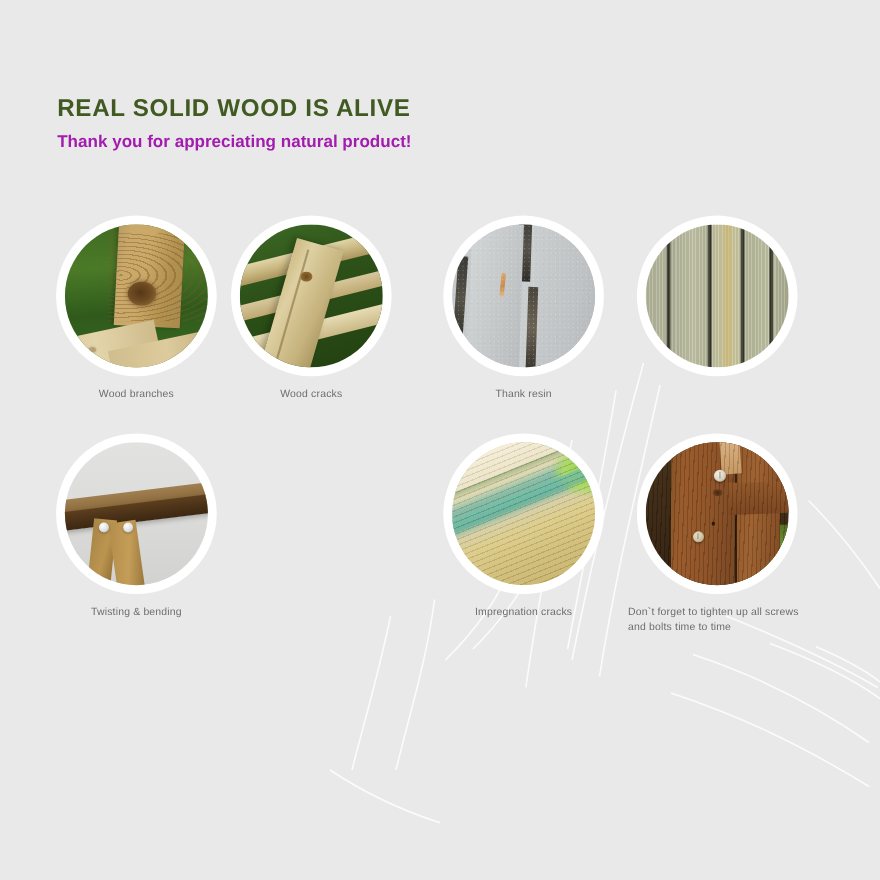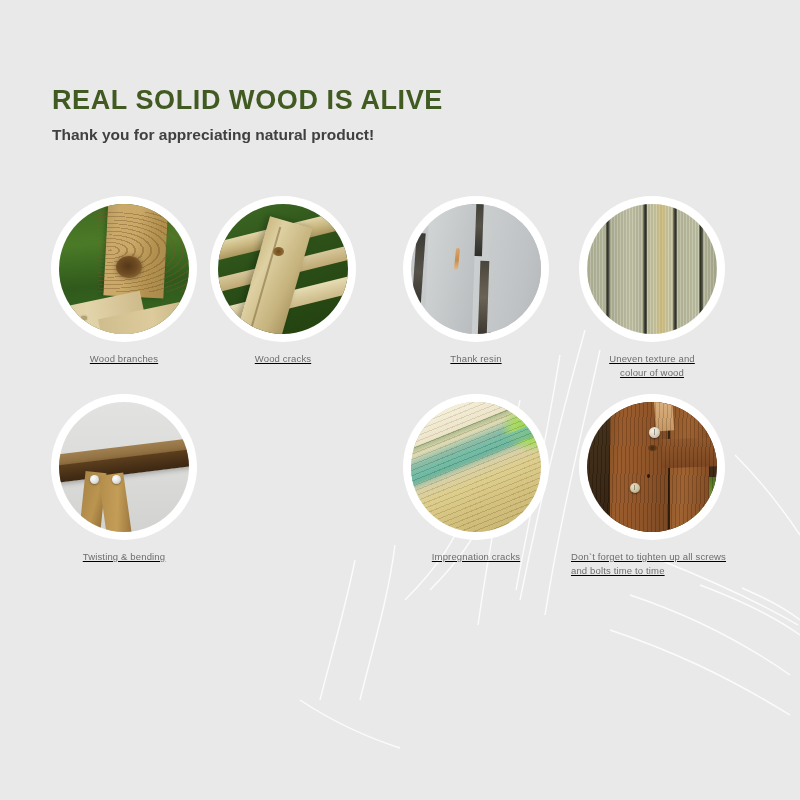--- a/index.html
+++ b/index.html
@@ -32,50 +32,49 @@
   }
 
   
   .header {
     position: absolute;
     left: 52px;
     top: 86px;
     z-index: 3;
   }
   .title {
-    font-size: 27px;
+    font-size: 22px;
     font-weight: bold;
     letter-spacing: 0.6px;
     color: #415a21;
     margin: 0;
     line-height: 1.05;
     white-space: nowrap;
   }
   .subtitle {
     font-size: 15.5px;
     font-weight: bold;
-    color: #404040;
+    color: #a21caf;
     margin: 12px 0 0 0;
     line-height: 1.1;
     white-space: nowrap;
   }
 
   
   .grid {
     position: absolute;
     left: 0;
     top: 0;
     width: 800px;
     height: 800px;
     z-index: 2;
   }
   .cell {
     position: absolute;
     width: 174px;
-    text-decoration: underline;
   }
   .circle-wrap {
     width: 138px;
     height: 138px;
     margin: 0 auto;
     border-radius: 50%;
     background: #ffffff;
     padding: 4px;
     box-sizing: border-box;
     box-shadow: 0 0 0 4px #ffffff;
@@ -475,22 +474,20 @@
 
     <div class="cell" style="left:565px; top:200px;">
       <div class="circle-wrap">
         <div class="circle">
           <div class="ph-uneven">
               <div class="vgrain"></div>
               <div class="warm"></div>
             </div>
         </div>
       </div>
-      <div class="caption" style="white-space:pre-line;">Uneven texture and
-colour of wood</div>
     </div>
 
     <div class="cell" style="left:37px; top:398px;">
       <div class="circle-wrap">
         <div class="circle">
           <div class="ph-twist">
             <div class="top"></div>
               <div class="edge"></div>
             <div class="legA"></div>
               <div class="legB"></div>

